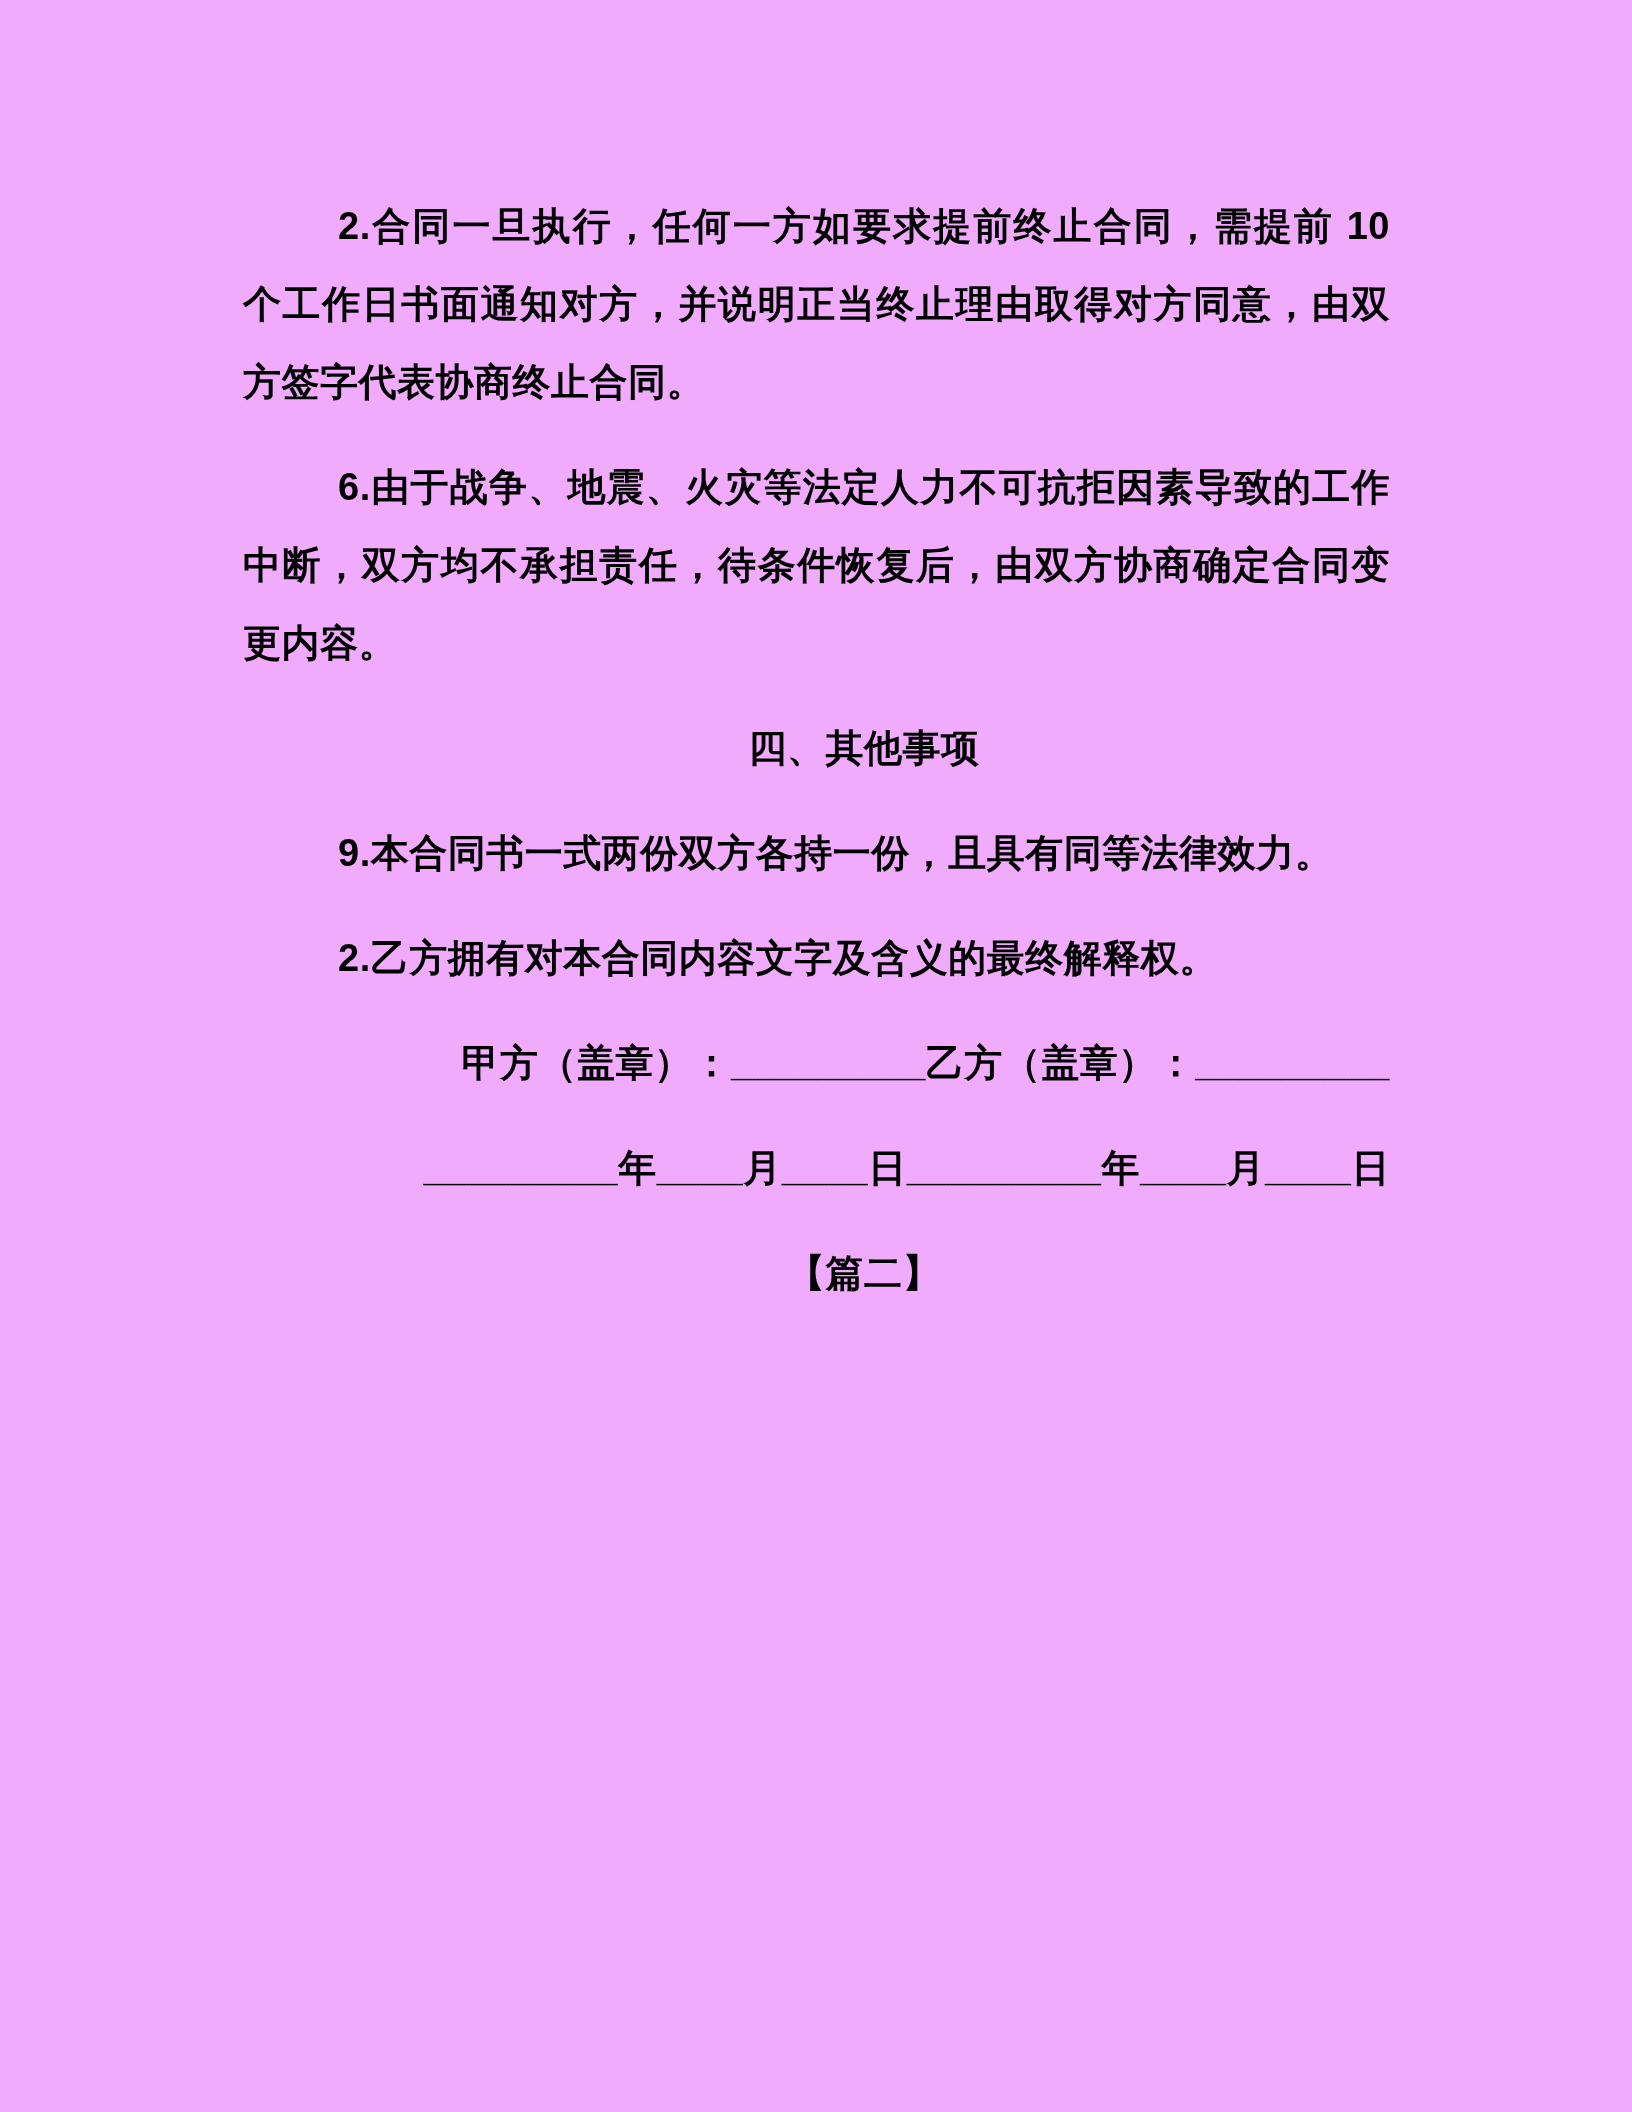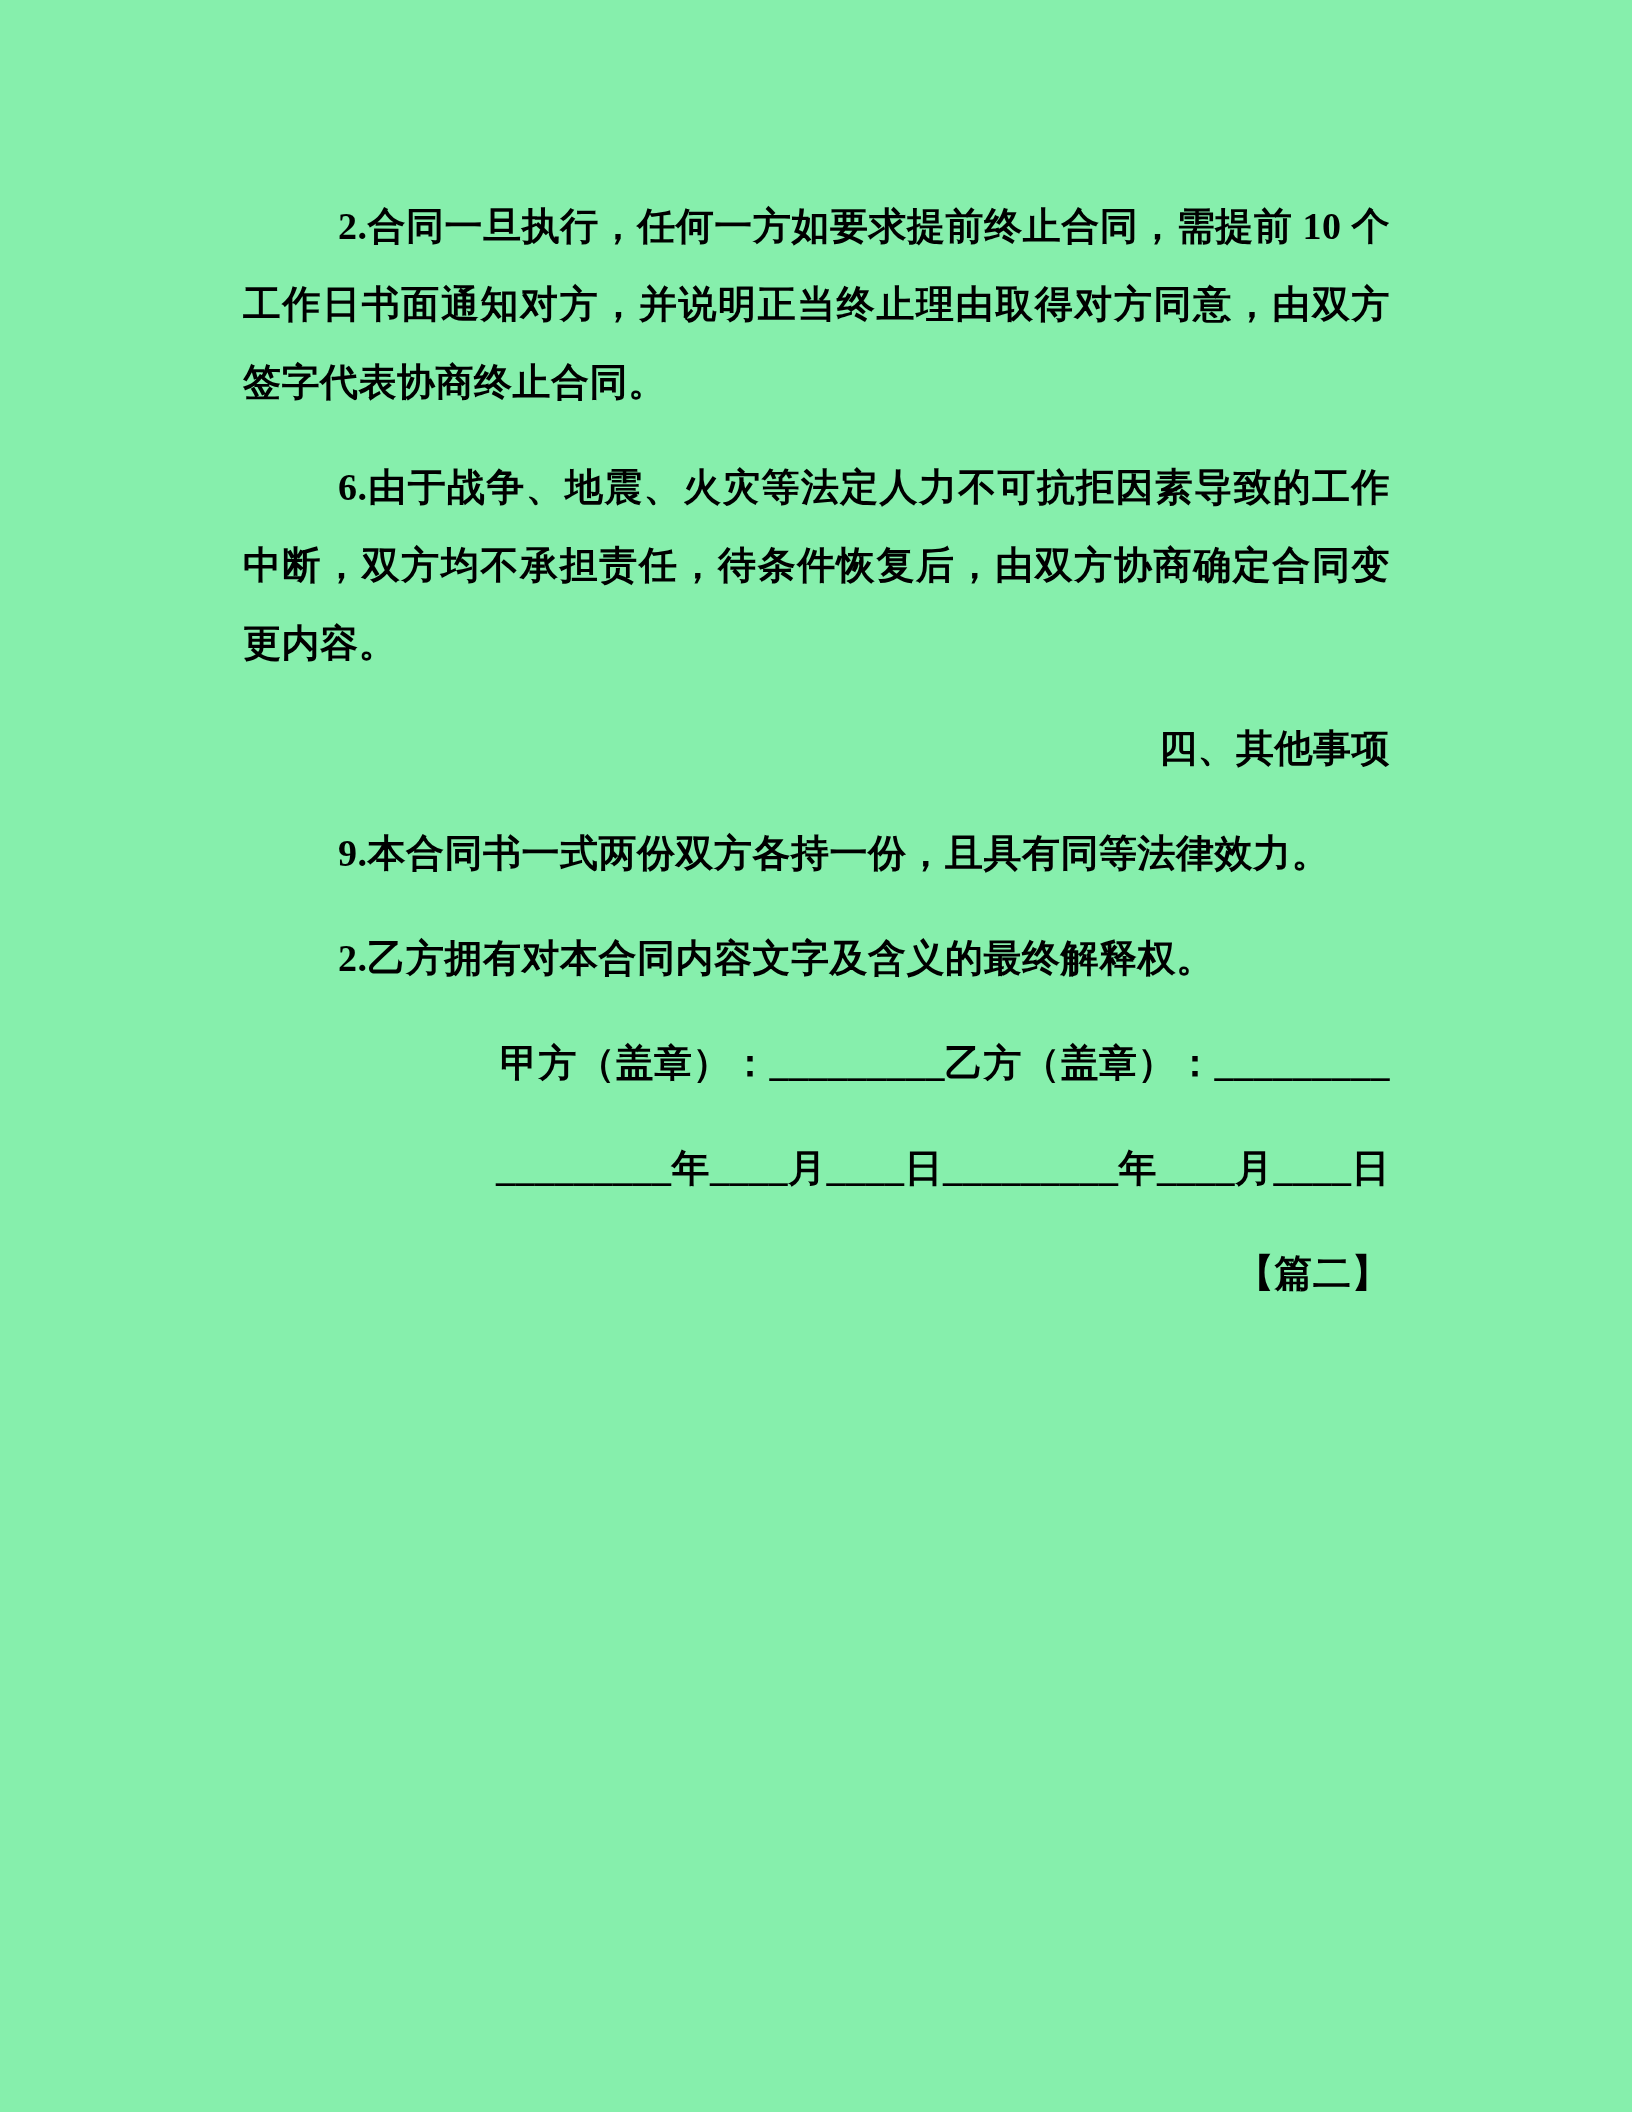--- a/index.html
+++ b/index.html
@@ -4,42 +4,42 @@
 <style>
   html, body {
     margin: 0;
     padding: 0;
     background: #ffffff;
   }
   .page {
     position: relative;
     width: 1632px;
     height: 2112px;
-    background: #86efac;
+    background: #f0abfc;
     box-sizing: border-box;
     padding: 187px 242px 0 243px;
     overflow: hidden;
-    font-family: Liberation Serif, serif;
+    font-family: Liberation Sans, sans-serif;
   }
   .para {
     margin: 0 0 27px 0;
     font-size: 38px;
     line-height: 78px;
     font-weight: 700;
     color: #000000;
     text-align: justify;
     text-indent: 2.5em;
     letter-spacing: 0.5px;
     word-break: break-all;
   }
   .para:last-child {
     margin-bottom: 0;
   }
   .heading {
-    text-align: right;
+    text-align: center;
   }
   .sig {
     text-align: right;
     white-space: nowrap;
   }
 </style>
 </head>
 <body>
 
 <div class="page">

